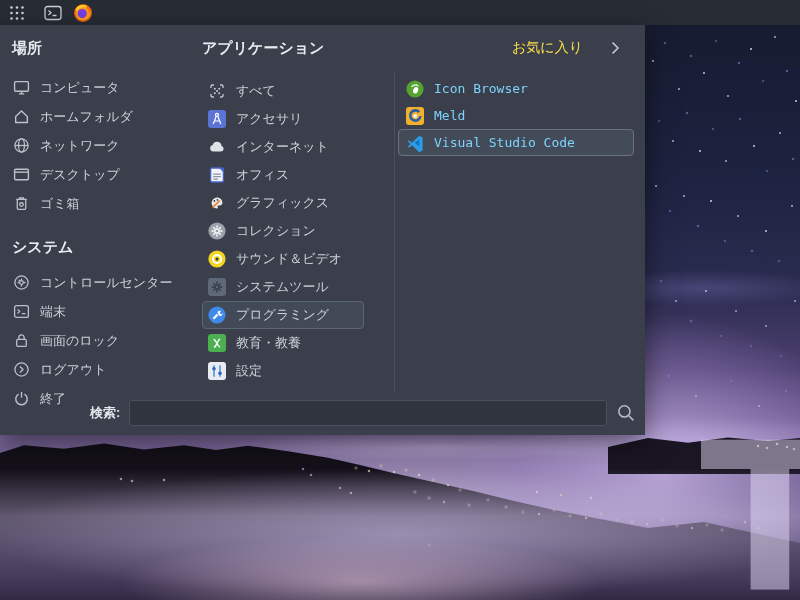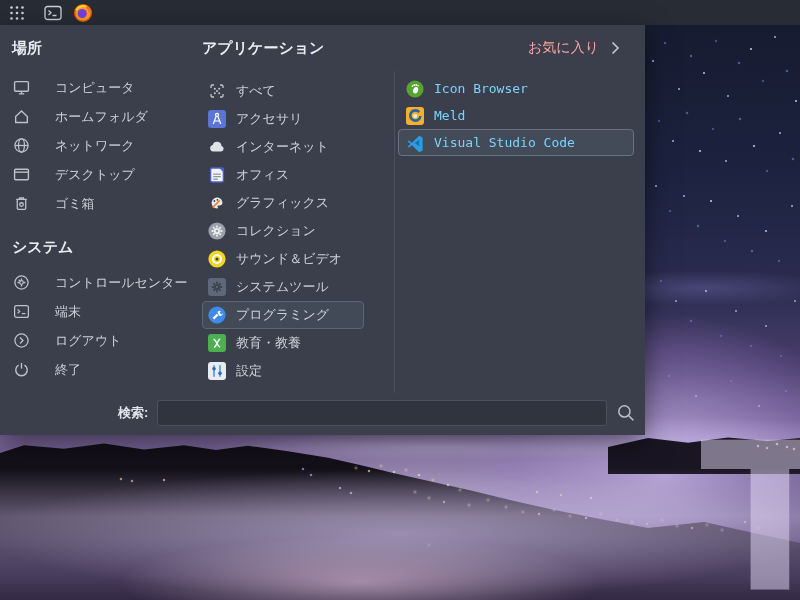--- a/index.html
+++ b/index.html
@@ -65,39 +65,39 @@
   .tb-term{width:26px;margin-left:8px;}
   .tb-ff{width:26px;margin-left:4px;}
 
   
   .menu{position:absolute;left:0;top:25px;width:645px;height:410px;background:#3a3f4b;color:#ccd1d9;
     font-size:13px;box-shadow:0 8px 26px rgba(0,0,0,.5);}
   .hdr{font-weight:bold;font-size:15px;color:#e9ecf1;height:26px;line-height:26px;}
   .col-places{position:absolute;left:10px;top:10px;width:196px;}
   .col-places .hdr{margin-bottom:12px;padding-left:2px;}
   .col-places .hdr.sys{margin-top:16px;margin-bottom:10px;height:24px;}
-  .mrow{display:flex;align-items:center;gap:25px;height:29px;border-radius:4px;padding-left:3px;cursor:pointer;}
+  .mrow{display:flex;align-items:center;gap:10px;height:29px;border-radius:4px;padding-left:3px;cursor:pointer;}
   .mrow .ic{width:17px;height:17px;flex:0 0 17px;display:flex;align-items:center;justify-content:center;}
   .col-cats{position:absolute;left:202px;top:10px;width:180px;}
   .col-cats .hdr{margin-bottom:16px;}
   .crow{display:flex;align-items:center;gap:10px;height:28px;width:162px;border-radius:4px;
     padding-left:5px;box-sizing:border-box;border:1px solid transparent;cursor:pointer;}
   .crow .ic{width:18px;height:18px;flex:0 0 18px;}
   .crow.selected{background:#424a58;border-color:#5d6575;}
   .vsep{position:absolute;left:394px;top:46px;width:1px;height:322px;background:rgba(185,195,215,.13);}
   .col-apps{position:absolute;left:398px;top:10px;width:240px;}
-  .fav-row{display:flex;align-items:center;justify-content:flex-end;gap:12px;height:22px;
-    margin:2px 18px 16px 0;font-size:14px;color:#fca5a5;cursor:pointer;}
+  .fav-row{display:flex;align-items:center;justify-content:flex-end;gap:28px;height:22px;
+    margin:2px 18px 16px 0;font-size:14px;color:#fde047;cursor:pointer;}
   .arow{display:flex;align-items:center;gap:10px;height:27px;border-radius:4px;padding:0 7px;
     box-sizing:border-box;border:1px solid transparent;cursor:pointer;
     font-family:"DejaVu Sans Mono",monospace;font-size:13px;color:#7dd3fc;width:236px;}
   .arow .ic{width:18px;height:18px;flex:0 0 18px;}
   .arow.selected{background:#434b59;border-color:#6a7180;}
   .search-row{position:absolute;left:0;bottom:7px;width:645px;height:30px;display:flex;align-items:center;
-    padding-left:118px;box-sizing:border-box;gap:9px;}
+    padding-left:90px;box-sizing:border-box;gap:9px;}
   .search-label{font-weight:bold;font-size:13px;color:#e2e5ea;}
   .search-input{flex:1;height:24px;background:#2f343e;border:1px solid #4a515f;border-radius:3px;
     color:#e2e5ea;padding:0 8px;font:13px "Liberation Sans",sans-serif;outline:none;}
   .search-glass{width:20px;height:20px;margin-right:9px;cursor:pointer;}
   svg{display:block;}
 </style>
 </head>
 <body>
 
 <div class="screen">
@@ -213,20 +213,29 @@
           <svg width="17" height="17" viewBox="0 0 16 16" fill="none" stroke="#bcc2cc" stroke-width="1.2">
             <rect x="1.5" y="2.5" width="13" height="11" rx="1.8"></rect>
             <path d="M4.3 6l2 1.9-2 1.9M8.3 10h3.4"></path>
             </svg>
           </span>
         <span>端末</span>
       </div>
       <div class="mrow">
         <span class="ic">
           <svg width="17" height="17" viewBox="0 0 16 16" fill="none" stroke="#bcc2cc" stroke-width="1.2">
+            <rect x="3.5" y="7" width="9" height="6.6" rx="1.2"></rect>
+            <path d="M5.5 7V5.2a2.5 2.5 0 0 1 5 0V7"></path>
+            </svg>
+          </span>
+        <span>画面のロック</span>
+      </div>
+      <div class="mrow">
+        <span class="ic">
+          <svg width="17" height="17" viewBox="0 0 16 16" fill="none" stroke="#bcc2cc" stroke-width="1.2">
             <circle cx="8" cy="8" r="6.2"></circle>
               <path d="M6.6 5.2 9.4 8l-2.8 2.8"></path>
             </svg>
           </span>
         <span>ログアウト</span>
       </div>
       <div class="mrow">
         <span class="ic">
           <svg width="17" height="17" viewBox="0 0 16 16" fill="none" stroke="#bcc2cc" stroke-width="1.3">
             <path d="M8 1.8v5.4"></path>

